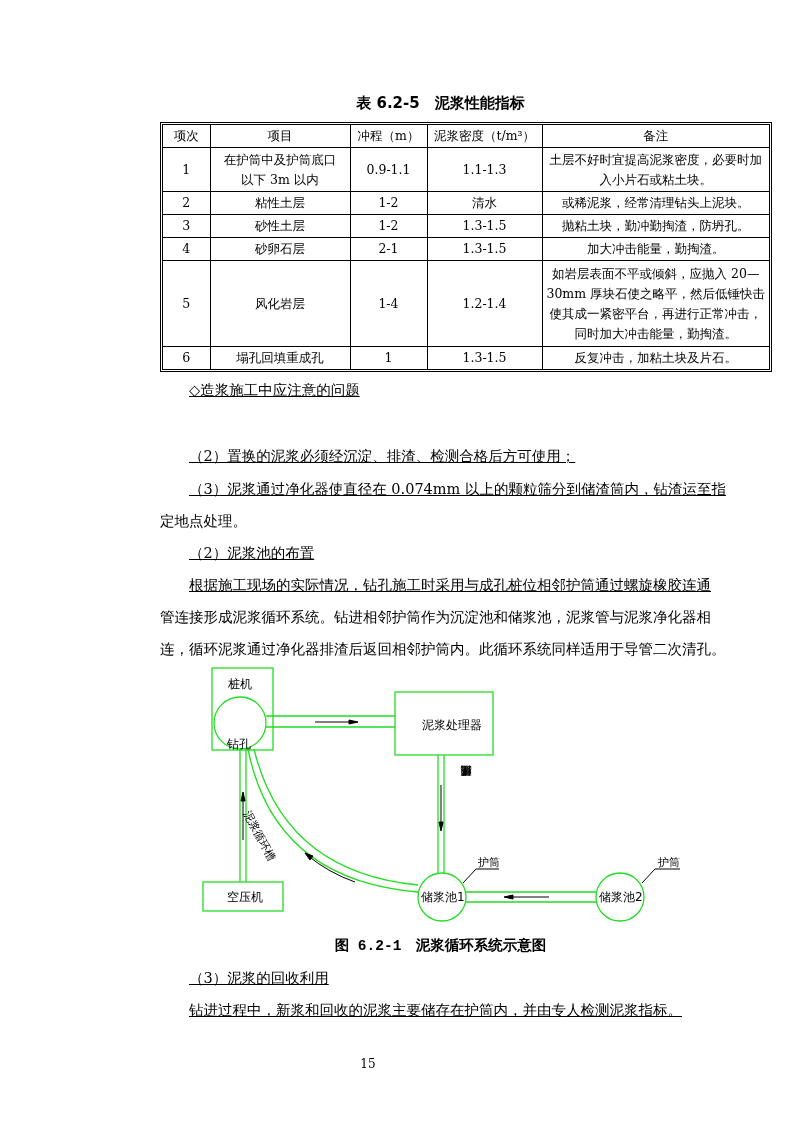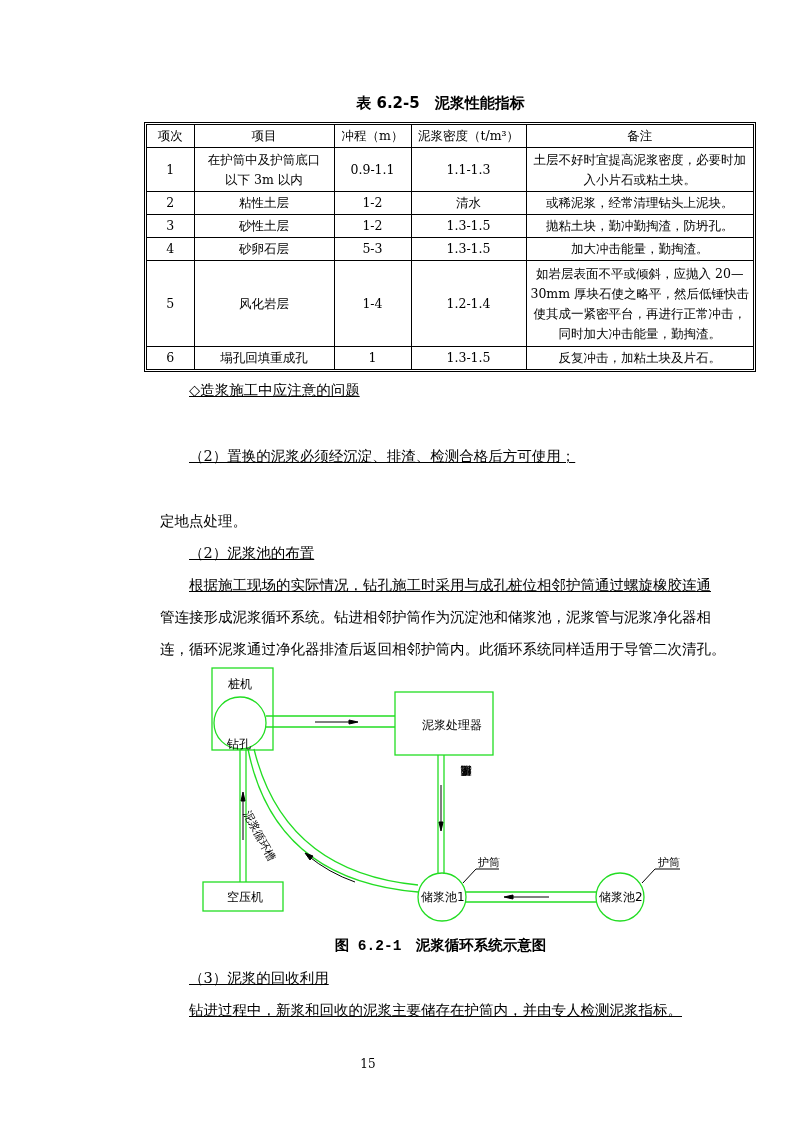--- a/index.html
+++ b/index.html
@@ -2,21 +2,21 @@
 <html><head>
   <meta charset="utf-8">
   <style>
     html, body { margin: 0; padding: 0; background: #ffffff; }
     body { width: 793px; height: 1122px; position: relative; overflow: hidden;
            font-family: "DejaVu Serif", "Liberation Serif", serif; color: #000; }
     .page { position: absolute; left: 0; top: 0; width: 793px; height: 1122px; margin-left: 44px; }
 
     .table-title { position: absolute; left: 0; width: 793px; top: 94px; text-align: center;
                    font-family: "DejaVu Sans", "Liberation Sans", sans-serif; font-weight: bold; font-size: 15px; }
-    .table-wrap { position: absolute; left: 100px; top: 122px; width: 612px;
+    .table-wrap { position: absolute; left: 116px; top: 122px; width: 612px;
                   border: 3px double #000; box-sizing: border-box; }
     table.perf { width: 100%; border-collapse: collapse; font-size: 12.5px; table-layout: fixed; }
     table.perf td, table.perf th { border: 1px solid #000; text-align: center; vertical-align: middle;
                   padding: 1px 2px; line-height: 20px; font-weight: normal; }
     table.perf tr:first-child th { border-top: none; }
     table.perf tr td:first-child, table.perf tr th:first-child { border-left: none; }
     table.perf tr td:last-child, table.perf tr th:last-child { border-right: none; }
     table.perf tr:last-child td { border-bottom: none; }
 
     .para { position: absolute; font-size: 14.5px; white-space: nowrap; line-height: 20px; }
@@ -70,21 +70,21 @@
       <tr>
         <td>3</td>
         <td>砂性土层</td>
         <td>1-2</td>
         <td>1.3-1.5</td>
         <td>抛粘土块，勤冲勤掏渣，防坍孔。</td>
       </tr>
       <tr>
         <td>4</td>
         <td>砂卵石层</td>
-        <td>5-3</td>
+        <td>2-1</td>
         <td>1.3-1.5</td>
         <td>加大冲击能量，勤掏渣。</td>
       </tr>
       <tr style="height:86px">
         <td>5</td>
         <td>风化岩层</td>
         <td>1-4</td>
         <td>1.2-1.4</td>
         <td>如岩层表面不平或倾斜，应抛入 20—30mm 厚块石使之略平，然后低锤快击使其成一紧密平台，再进行正常冲击，同时加大冲击能量，勤掏渣。</td>
       </tr>
@@ -94,20 +94,21 @@
         <td>1</td>
         <td>1.3-1.5</td>
         <td>反复冲击，加粘土块及片石。</td>
       </tr>
     </tbody>
       </table>
   </div>
 
   <div class="para indent" style="top:380px">◇造浆施工中应注意的问题</div>
   <div class="para indent" style="top:446px">（2）置换的泥浆必须经沉淀、排渣、检测合格后方可使用；</div>
+  <div class="para indent" style="top:479px">（3）泥浆通过净化器使直径在 0.074mm 以上的颗粒筛分到储渣筒内，钻渣运至指</div>
   <div class="para flush" style="top:511px">定地点处理。</div>
   <div class="para indent" style="top:543px">（2）泥浆池的布置</div>
   <div class="para indent" style="top:575px">根据施工现场的实际情况，钻孔施工时采用与成孔桩位相邻护筒通过螺旋橡胶连通</div>
   <div class="para flush" style="top:639px">连，循环泥浆通过净化器排渣后返回相邻护筒内。此循环系统同样适用于导管二次清孔。</div>
   <div class="para flush" style="top:607px">管连接形成泥浆循环系统。钻进相邻护筒作为沉淀池和储浆池，泥浆管与泥浆净化器相</div>
 
   <div class="diagram">
     <svg width="793" height="1122" style="position:absolute;left:0;top:0">
       <g fill="none" stroke="#22dd22" stroke-width="1.3">
 

